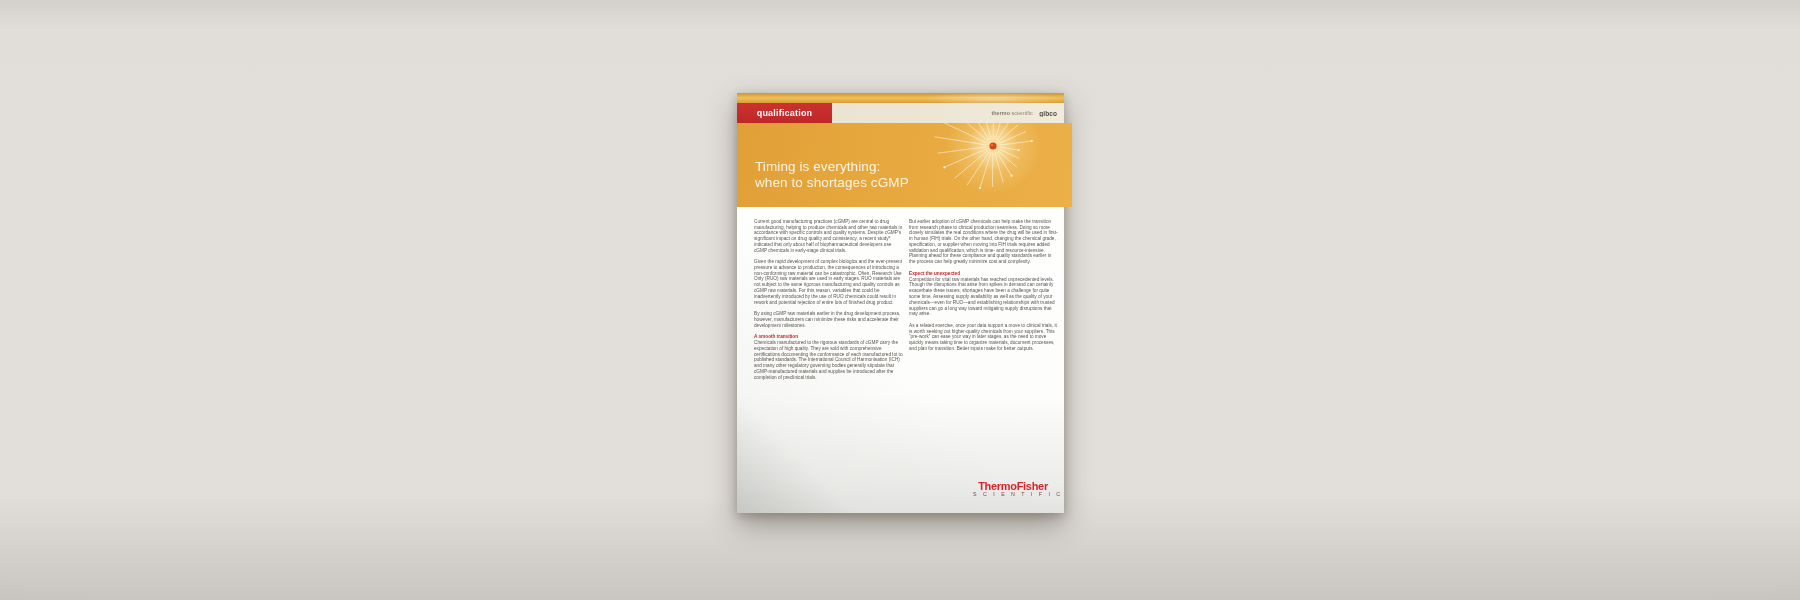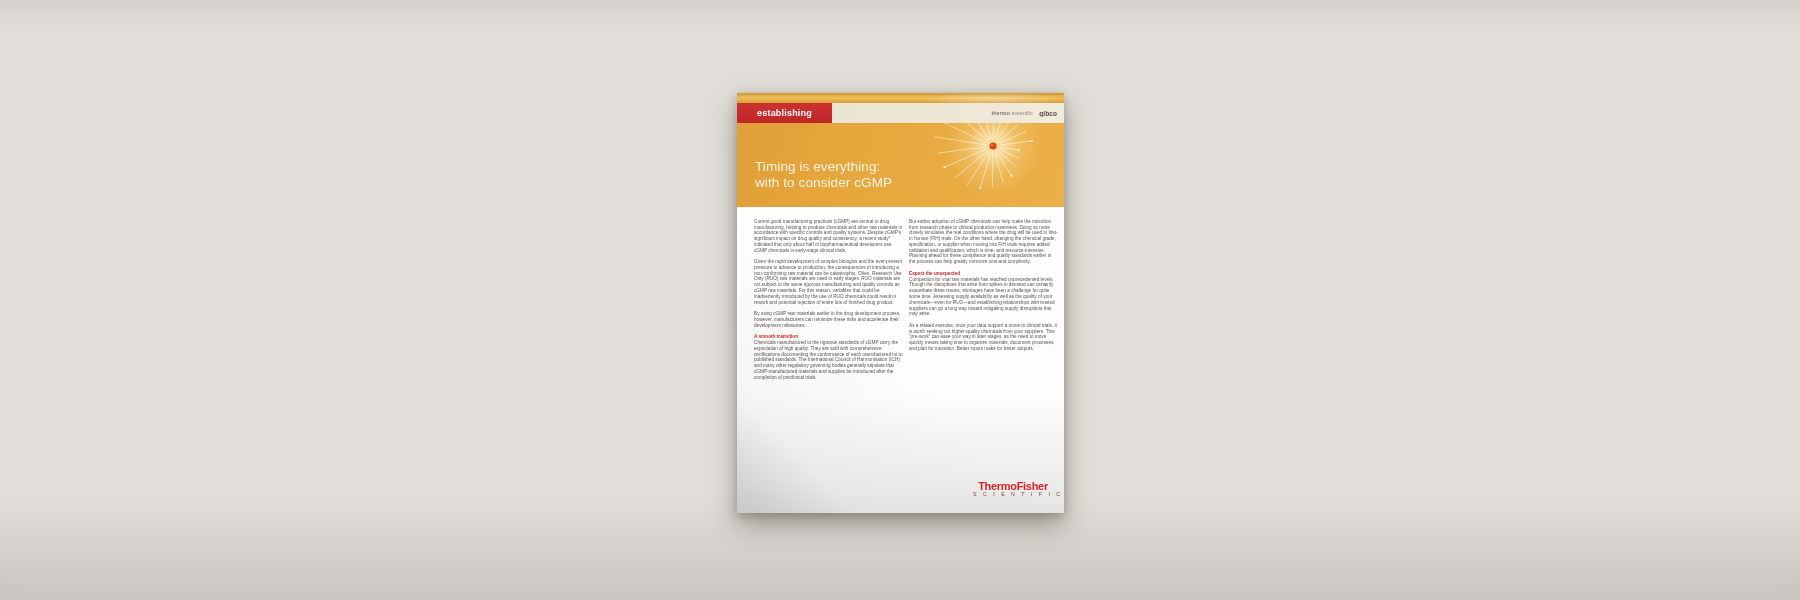--- a/index.html
+++ b/index.html
@@ -46,20 +46,21 @@
   .logo-thermo{font-size:11px;color:#8d8576;white-space:nowrap;}
   .logo-thermo .b{font-weight:bold;color:#847c6d;}
   .logo-gibco{font-size:13px;font-weight:bold;color:#534e46;letter-spacing:0.2px;}
   
   .hero{
     position:absolute;left:0;top:30px;width:327px;height:84px;overflow:hidden;
     background:
       radial-gradient(circle 48px at 256px 23px, rgba(255,233,173,0.55), rgba(255,233,173,0) 100%),
       radial-gradient(circle 25px at 256px 23px, rgba(255,244,210,0.75), rgba(255,244,210,0) 100%),
       linear-gradient(100deg,#e1a037 0%,#e8aa40 55%,#ecb049 100%);
+    padding-left: 8px;
   }
   .hero svg{position:absolute;left:0;top:0;}
   .title{
     position:absolute;left:18px;top:36px;
     color:#fbf4e3;font-size:13.5px;line-height:15.5px;font-weight:400;letter-spacing:0.1px;
   }
   
   .colwrap{position:absolute;}
   .colwrap.left{left:17px;top:125px;width:150px;height:260px;}
   .colwrap.right{left:172px;top:125px;width:151px;height:220px;}
@@ -78,21 +79,21 @@
 </head>
 <body>
 
 <div class="stage">
   <div class="doc">
 
     <div class="strip"></div>
 
     <div class="hdr">
       <div class="badge">
-        <span>establishing</span>
+        <span>qualification</span>
       </div>
       <div class="hdr-logos">
         <div class="hdr-logos-inner">
           <span class="logo-thermo"><span class="b">thermo</span> <span>scientific</span></span>
           <span class="logo-gibco">gibco</span>
         </div>
       </div>
     </div>
 
     <div class="hero">
@@ -127,21 +128,21 @@
             <line x1="261.4" y1="18.5" x2="281.2" y2="1.7" stroke="rgba(255,255,255,0.72)" stroke-width="0.7"></line>
             <line x1="262.4" y1="20.2" x2="289.0" y2="8.5" stroke="rgba(255,255,255,0.72)" stroke-width="0.7"></line>
             <line x1="262.9" y1="22.1" x2="294.7" y2="18.0" stroke="rgba(255,255,255,0.72)" stroke-width="0.7"></line>
             <circle cx="294.7" cy="18.0" r="1.1" fill="rgba(255,255,255,0.85)"></circle>
           </g>
         <circle cx="256" cy="23" r="3.6" fill="#d8441b"></circle>
         <circle cx="255" cy="22" r="1.3" fill="#f2703a"></circle>
       </svg>
       <div class="title">
         <div>Timing is everything:</div>
-        <div>with to consider cGMP</div>
+        <div>when to shortages cGMP</div>
       </div>
     </div>
 
     <div class="colwrap left">
       <div class="colinner">
         <p>Current good manufacturing practices (cGMP) are central to drug manufacturing, helping to produce chemicals and other raw materials in accordance with specific controls and quality systems. Despite cGMP’s significant impact on drug quality and consistency, a recent study* indicated that only about half of biopharmaceutical developers use cGMP chemicals in early-stage clinical trials.</p>
         <p>Given the rapid development of complex biologics and the ever-present pressure to advance to production, the consequences of introducing a non-conforming raw material can be catastrophic. Often, Research Use Only (RUO) raw materials are used in early stages. RUO materials are not subject to the same rigorous manufacturing and quality controls as cGMP raw materials. For this reason, variables that could be inadvertently introduced by the use of RUO chemicals could result in rework and potential rejection of entire lots of finished drug product.</p>
         <p>By using cGMP raw materials earlier in the drug development process, however, manufacturers can minimize these risks and accelerate their development milestones.</p>
         <p class="h">A smooth transition</p>
         <p>Chemicals manufactured to the rigorous standards of cGMP carry the expectation of high quality. They are sold with comprehensive certifications documenting the conformance of each manufactured lot to published standards. The International Council of Harmonisation (ICH) and many other regulatory governing bodies generally stipulate that cGMP-manufactured materials and supplies be introduced after the completion of preclinical trials.</p>

